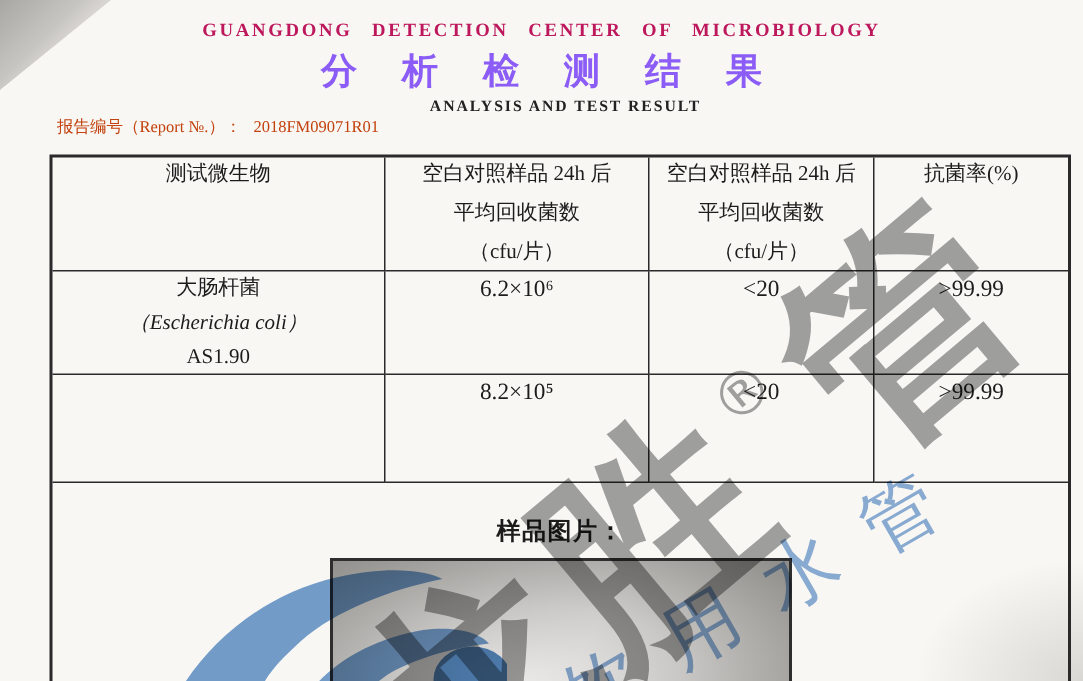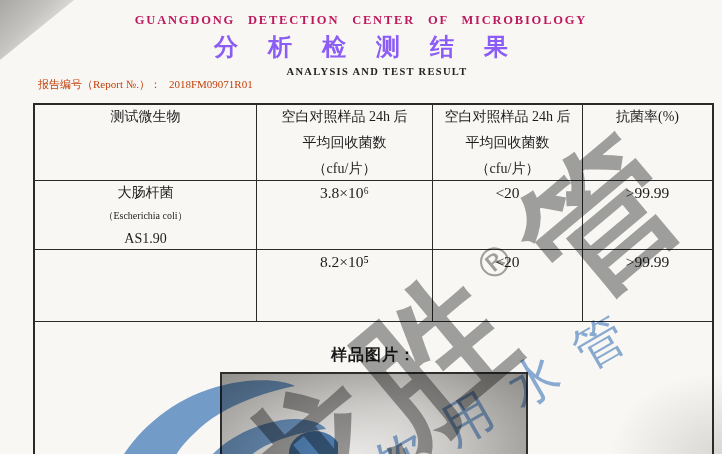--- a/index.html
+++ b/index.html
@@ -33,21 +33,21 @@
     display:grid;
     grid-template-columns:222px 176px 150px 1fr;
     grid-template-rows:76px 69px 72px 1fr;
   }
   .cell{
     border-right:1.5px solid #2a2a2a;border-bottom:1.5px solid #2a2a2a;
     display:flex;flex-direction:column;align-items:center;justify-content:space-between;
     text-align:center;font-size:14px;line-height:23px;box-sizing:border-box;
   }
   .cell.lastcol{border-right:none;}
-  .cell .latin{font-size:10px;}
+  .cell .latin{font-style:italic;font-size:14px;}
   .valcell{font-size:15.5px;}
   .sample-cell{
     grid-column:1 / -1;border-right:none;border-bottom:none;
     justify-content:flex-start;padding-top:21px;
   }
   .sample-label{font-size:16px;font-weight:bold;letter-spacing:1px;}
   
   .photo{
     position:absolute;left:220px;top:372px;width:308px;height:110px;z-index:3;
     border:2px solid #2e2e2e;box-sizing:border-box;
@@ -106,21 +106,21 @@
   </div>
   <div class="cell lastcol">
     <span>抗菌率(%)</span>
   </div>
 
   <div class="cell">
     <span>大肠杆菌</span>
     <span class="latin">（Escherichia coli）</span>
     <span>AS1.90</span>
   </div>
-  <div class="cell valcell">3.8×10⁶</div>
+  <div class="cell valcell">6.2×10⁶</div>
   <div class="cell valcell">&lt;20</div>
   <div class="cell valcell lastcol">&gt;99.99</div>
 
   <div class="cell">
   </div>
   <div class="cell valcell">8.2×10⁵</div>
   <div class="cell valcell">&lt;20</div>
   <div class="cell valcell lastcol">&gt;99.99</div>
 
   <div class="cell sample-cell">

